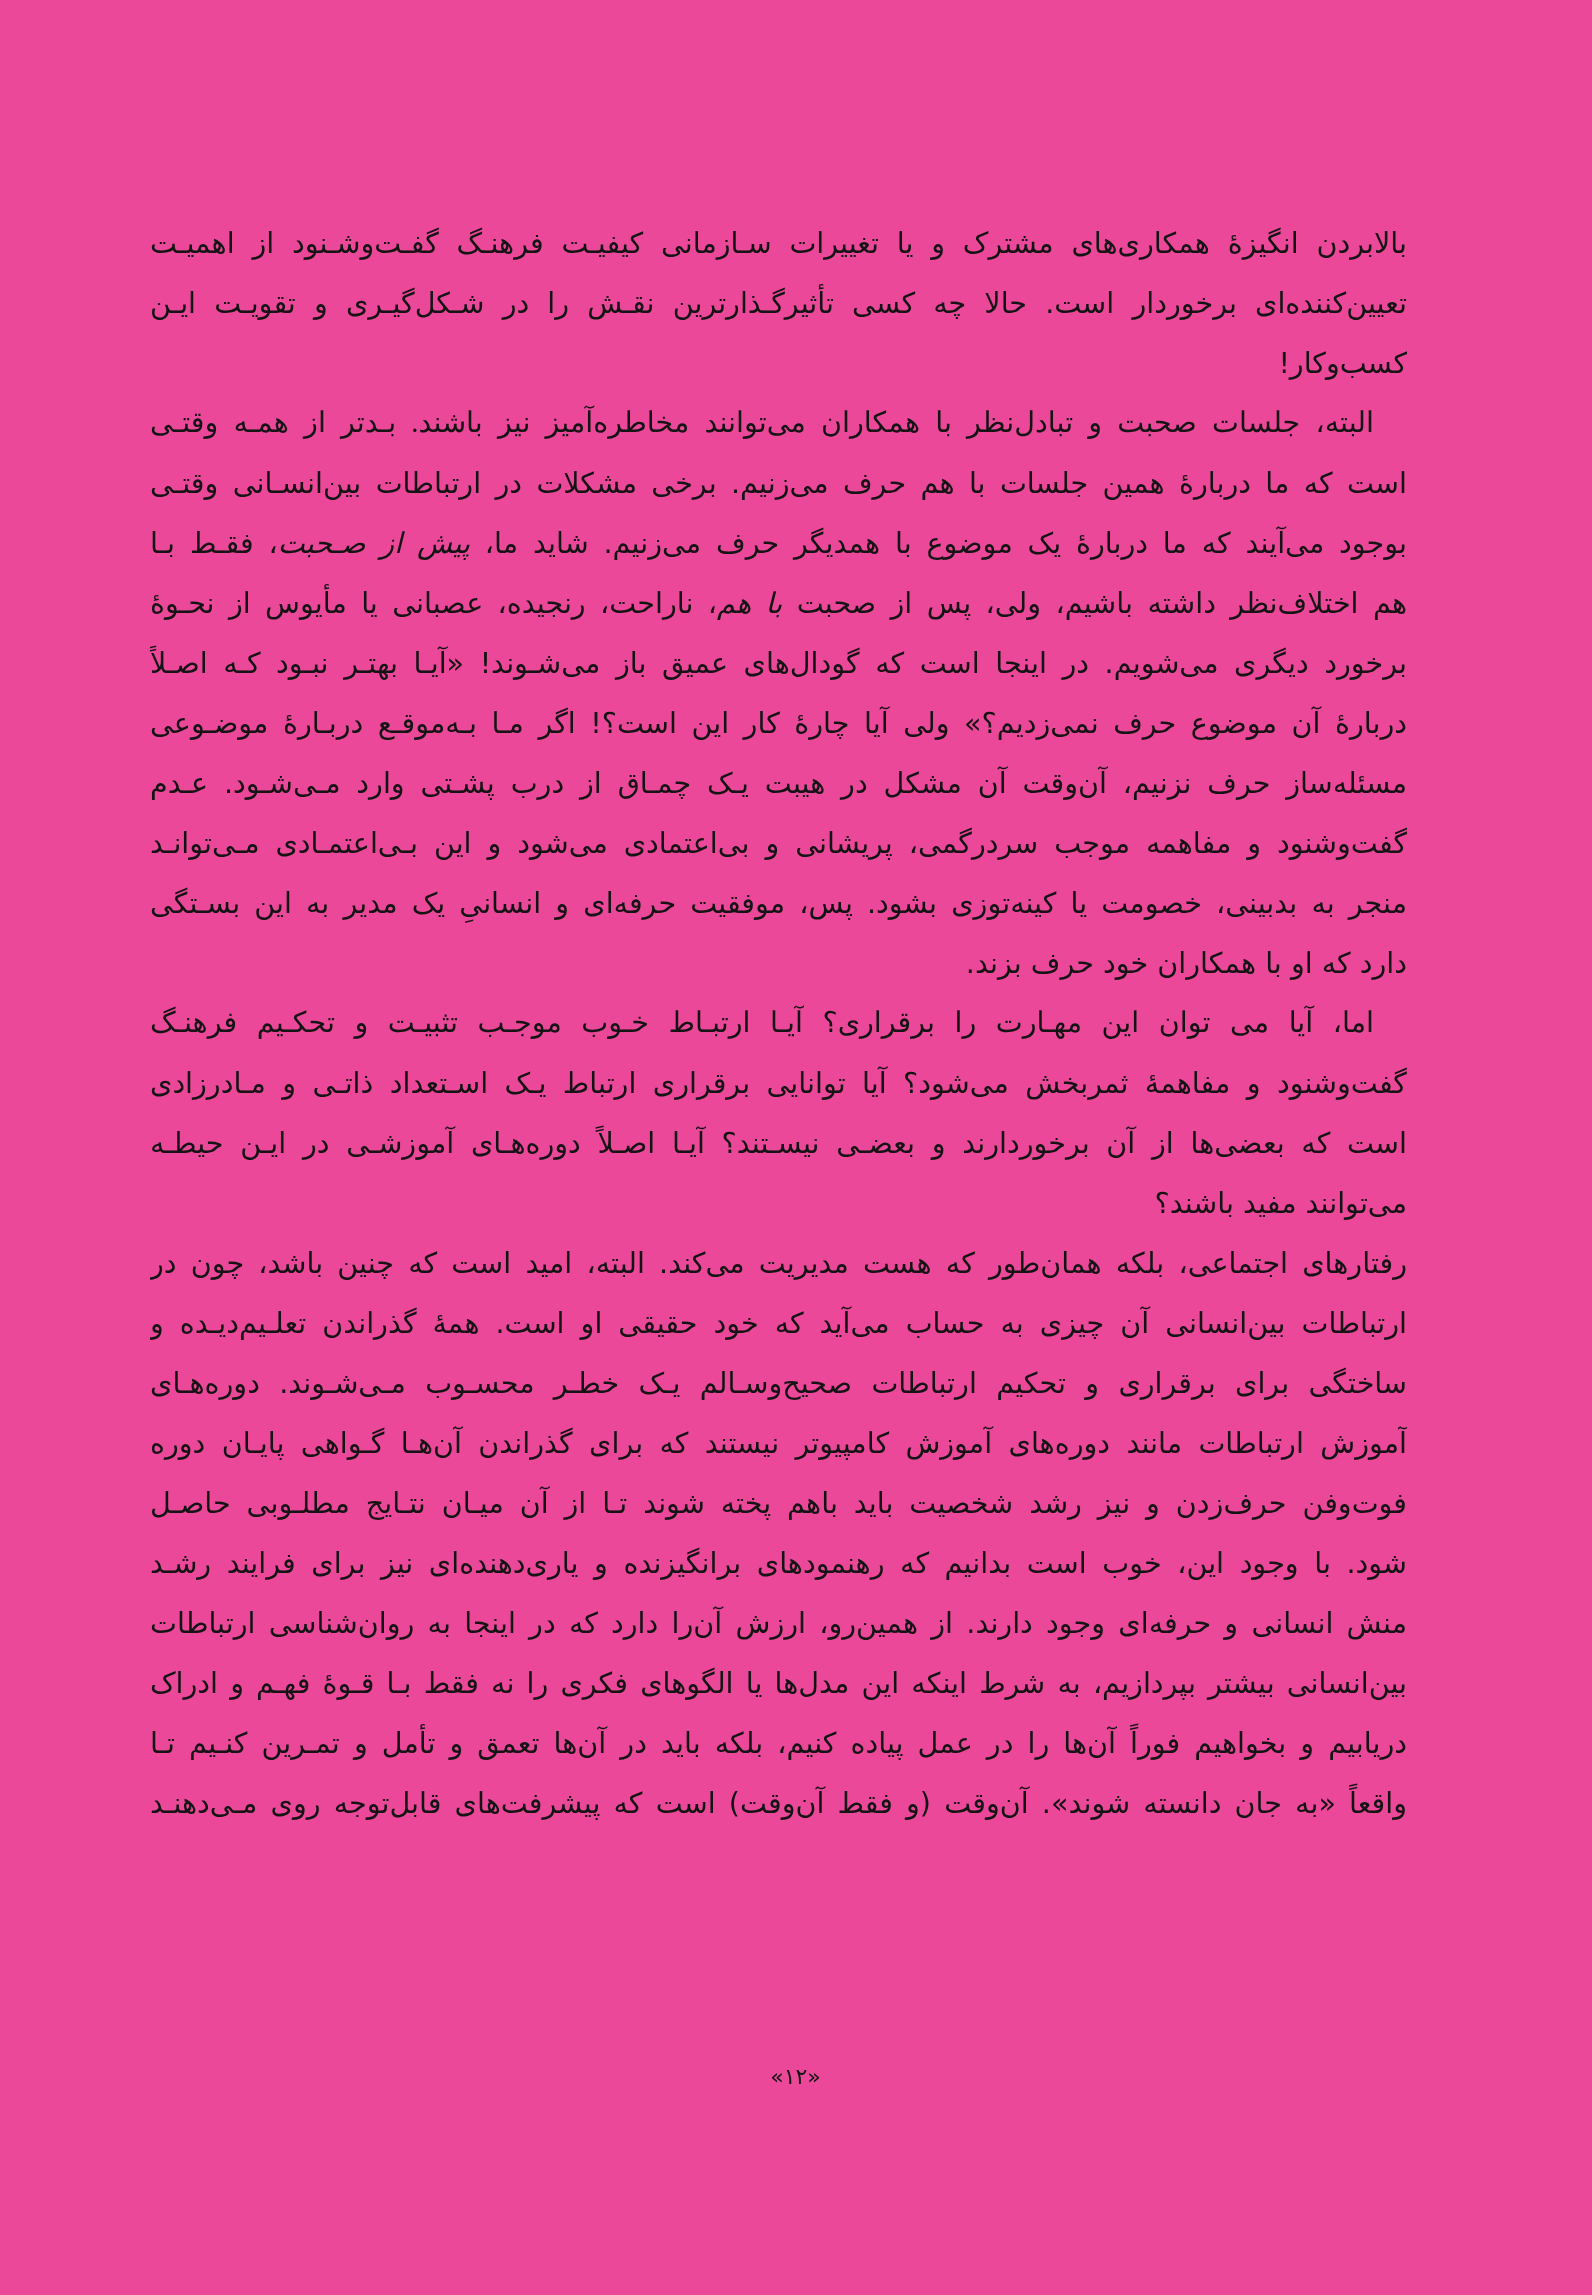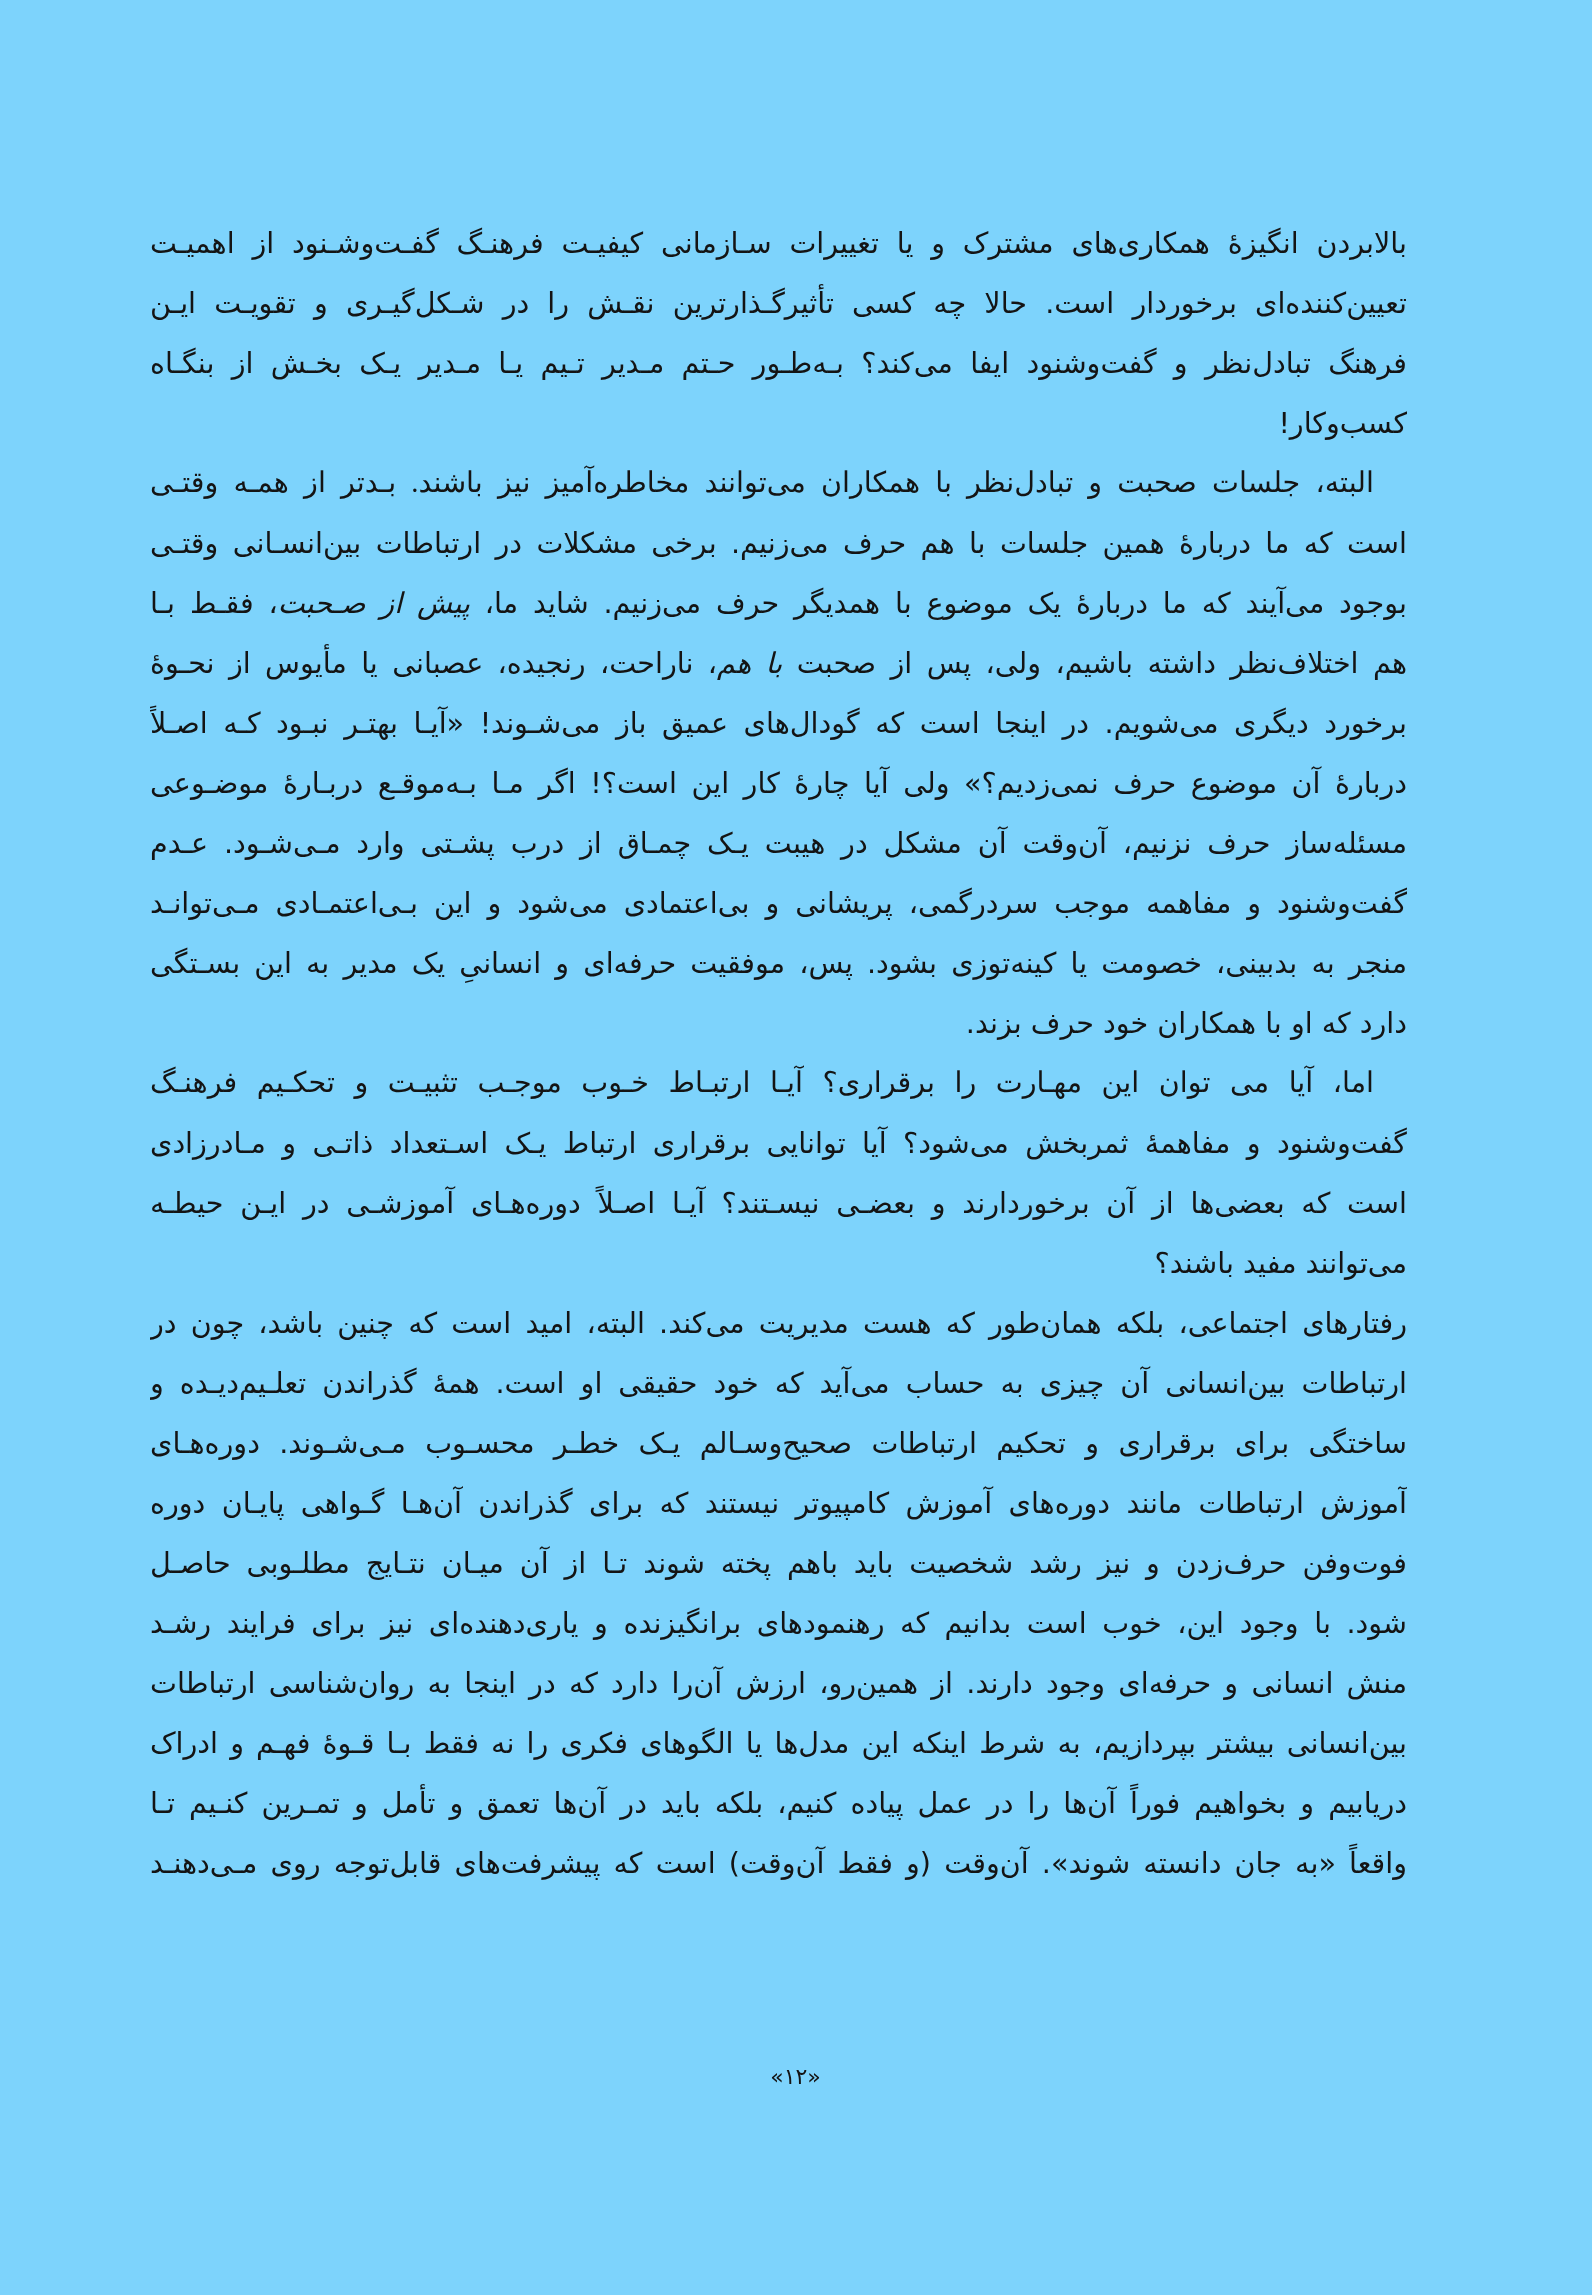--- a/index.html
+++ b/index.html
@@ -4,21 +4,21 @@
 <style>
   html, body {
     margin: 0;
     padding: 0;
     background: #ffffff;
   }
   .page {
     position: relative;
     width: 1593px;
     height: 2295px;
-    background: #7dd3fc;
+    background: #ec4899;
     overflow: hidden;
     font-family: "DejaVu Sans", sans-serif;
     color: #141414;
   }
   .text-block {
     position: absolute;
     top: 213px;
     right: 185px;
     left: 151px;
     direction: rtl;
@@ -61,21 +61,20 @@
   }
 </style>
 </head>
 <body>
 
 <div class="page">
   <div class="text-block" id="text-block">
       <div class="para">
         <div class="line"><span>بالابردن انگیزهٔ همکاری‌های مشترک و یا تغییرات سـازمانی کیفیـت فرهنـگ گفـت‌وشـنود از اهمیـت</span></div>
         <div class="line"><span>تعیین‌کننده‌ای برخوردار است. حالا چه کسی تأثیرگـذارترین نقـش را در شـکل‌گیـری و تقویـت ایـن</span></div>
-        <div class="line"><span>فرهنگ تبادل‌نظر و گفت‌وشنود ایفا می‌کند؟ بـه‌طـور حـتم مـدیر تـیم یـا مـدیر یـک بخـش از بنگـاه</span></div>
         <div class="line end"><span>کسب‌وکار!</span></div>
       </div>
       <div class="para">
         <div class="line indent"><span>البته، جلسات صحبت و تبادل‌نظر با همکاران می‌توانند مخاطره‌آمیز نیز باشند. بـدتر از همـه وقتـی</span></div>
         <div class="line"><span>است که ما دربارهٔ همین جلسات با هم حرف می‌زنیم. برخی مشکلات در ارتباطات بین‌انسـانی وقتـی</span></div>
         <div class="line"><span>بوجود می‌آیند که ما دربارهٔ یک موضوع با همدیگر حرف می‌زنیم. شاید ما، </span><span class="it">پیش از صـحبت</span><span>، فقـط بـا</span></div>
         <div class="line"><span>هم اختلاف‌نظر داشته باشیم، ولی، پس از صحبت </span><span class="it">با هم</span><span>، ناراحت، رنجیده، عصبانی یا مأیوس از نحـوهٔ</span></div>
         <div class="line"><span>برخورد دیگری می‌شویم. در اینجا است که گودال‌های عمیق باز می‌شـوند! «آیـا بهتـر نبـود کـه اصـلاً</span></div>
         <div class="line"><span>دربارهٔ آن موضوع حرف نمی‌زدیم؟» ولی آیا چارهٔ کار این است؟! اگر مـا بـه‌موقـع دربـارهٔ موضـوعی</span></div>
         <div class="line"><span>مسئله‌ساز حرف نزنیم، آن‌وقت آن مشکل در هیبت یـک چمـاق از درب پشـتی وارد مـی‌شـود. عـدم</span></div>

